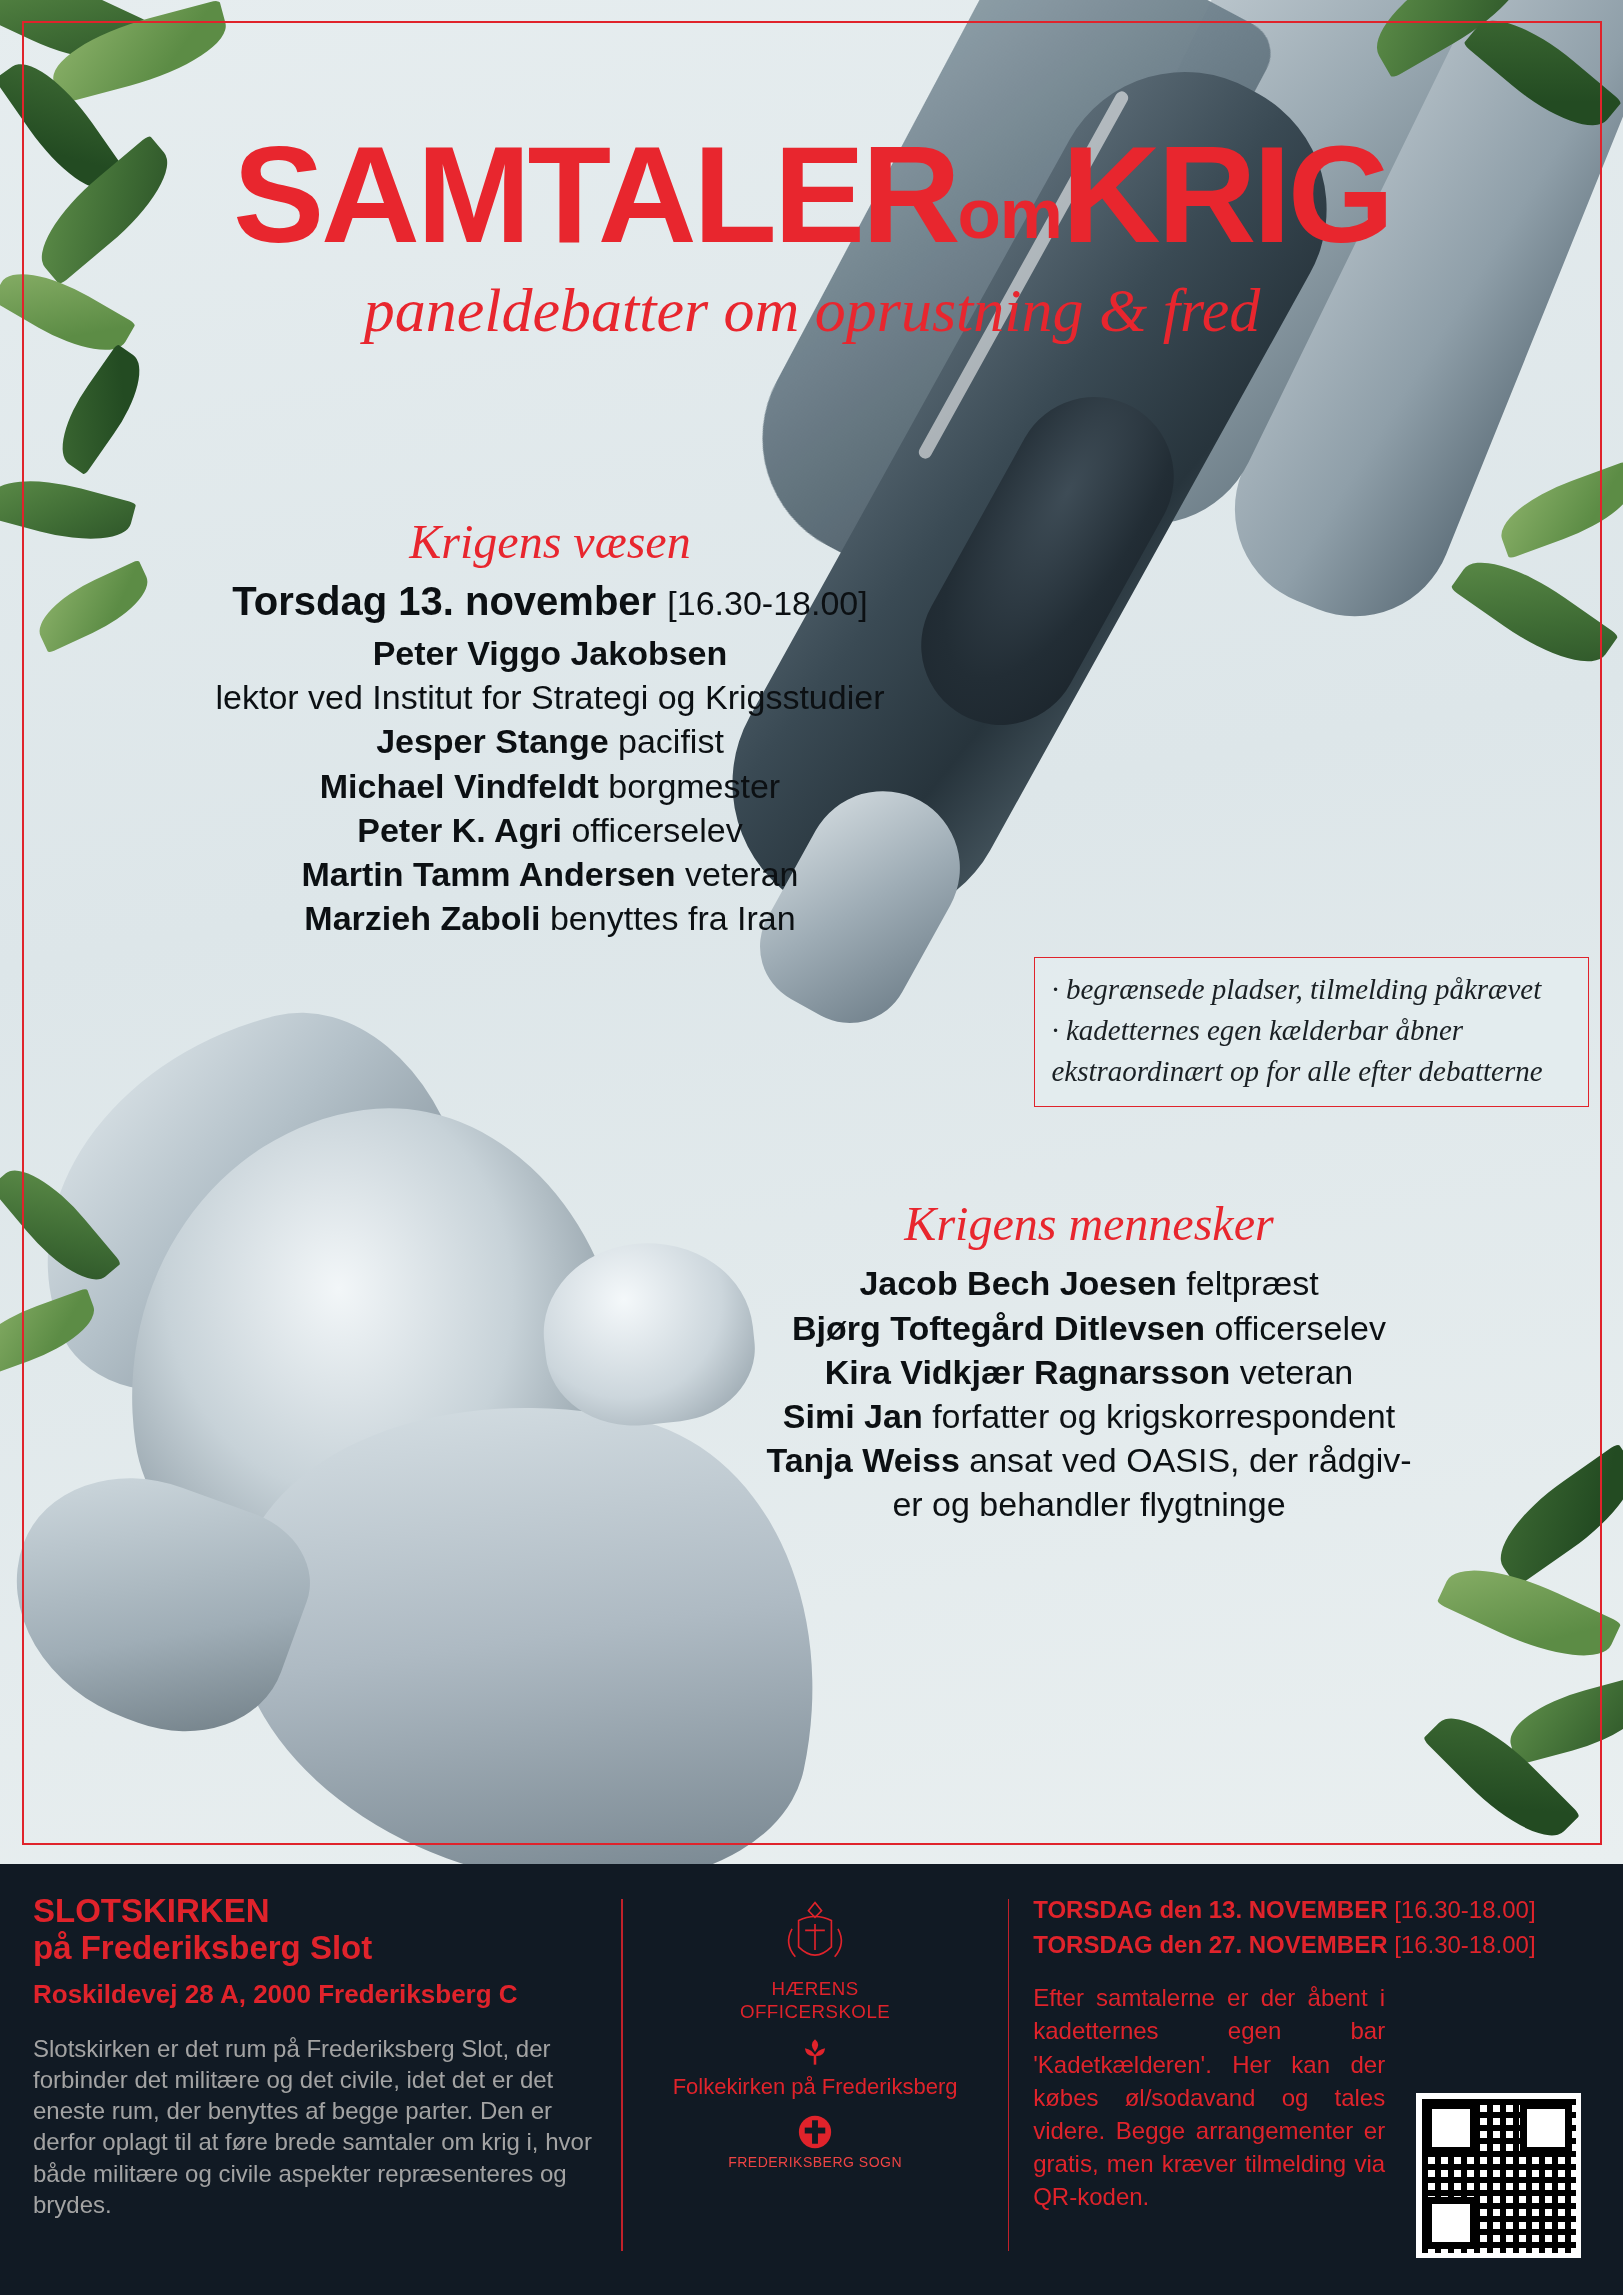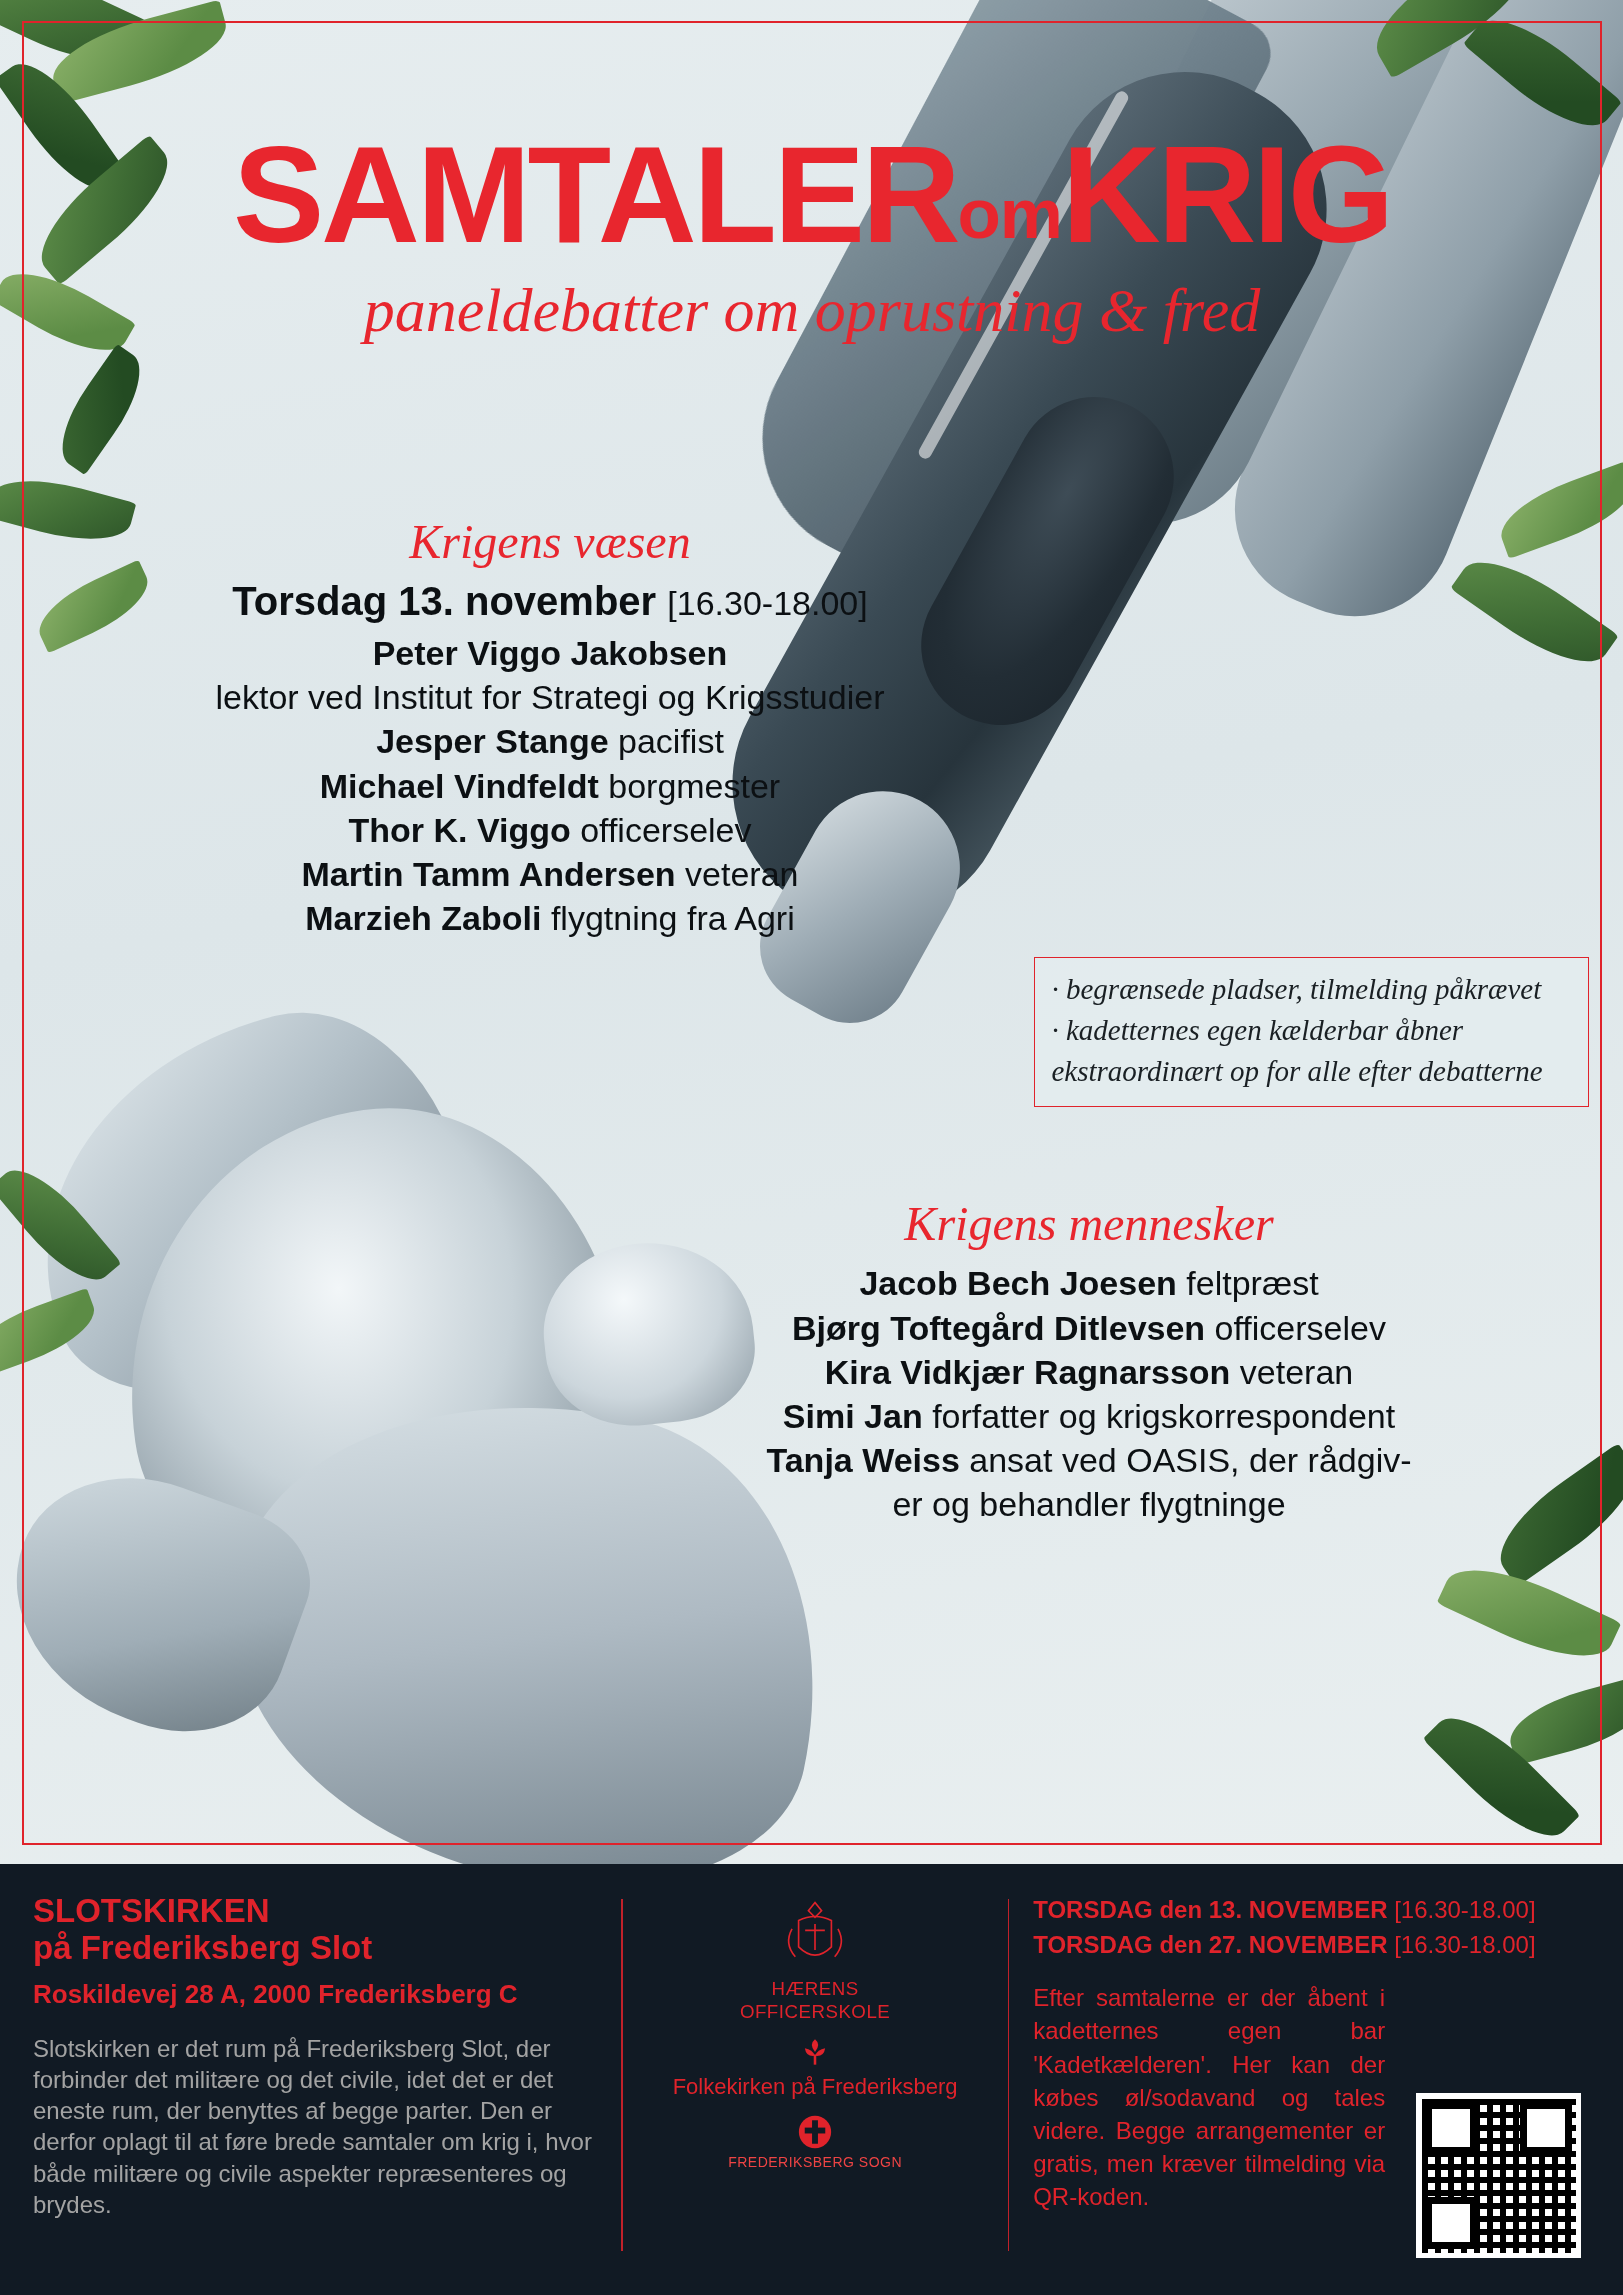--- a/index.html
+++ b/index.html
@@ -405,23 +405,23 @@
   <div class="panel panel-1">
     <div class="panel-title">Krigens væsen</div>
     <div class="panel-date">
       <span>Torsdag 13. november</span>
       <span class="time">[16.30-18.00]</span>
     </div>
     <div class="speaker"><b>Peter Viggo Jakobsen</b></div>
     <div class="speaker"><span>lektor ved Institut for Strategi og Krigsstudier</span></div>
     <div class="speaker"><b>Jesper Stange</b> <span>pacifist</span></div>
     <div class="speaker"><b>Michael Vindfeldt</b> <span>borgmester</span></div>
-    <div class="speaker"><b>Thor K. Viggo</b> <span>officerselev</span></div>
+    <div class="speaker"><b>Peter K. Agri</b> <span>officerselev</span></div>
     <div class="speaker"><b>Martin Tamm Andersen</b> <span>veteran</span></div>
-    <div class="speaker"><b>Marzieh Zaboli</b> <span>flygtning fra Agri</span></div>
+    <div class="speaker"><b>Marzieh Zaboli</b> <span>benyttes fra Iran</span></div>
   </div>
 
   <div class="notice">
     <p>· begrænsede pladser, tilmelding påkrævet</p>
     <p>· kadetternes egen kælderbar åbner</p>
     <p>ekstraordinært op for alle efter debatterne</p>
   </div>
 
   <div class="panel panel-2">
     <div class="panel-title">Krigens mennesker</div>

